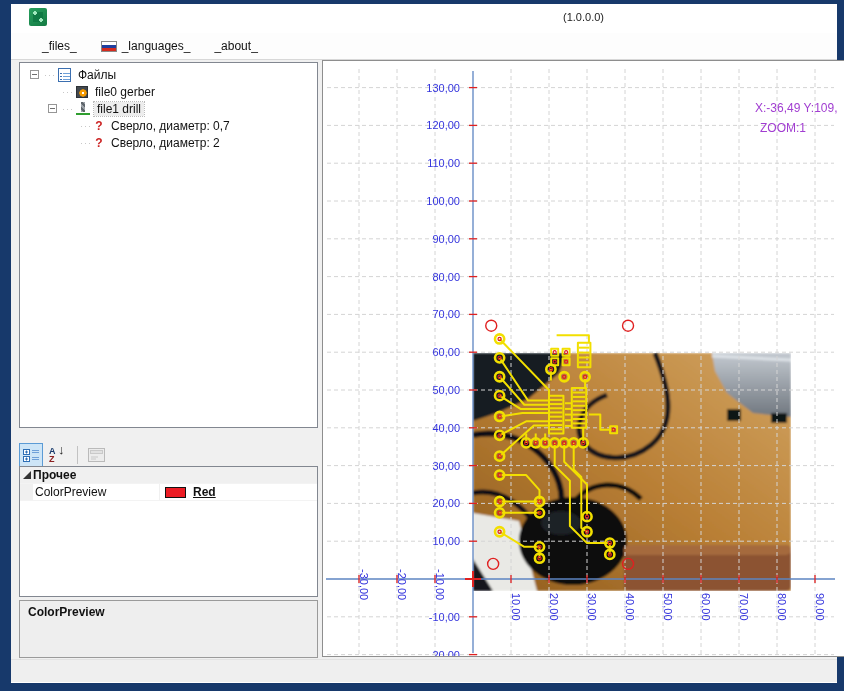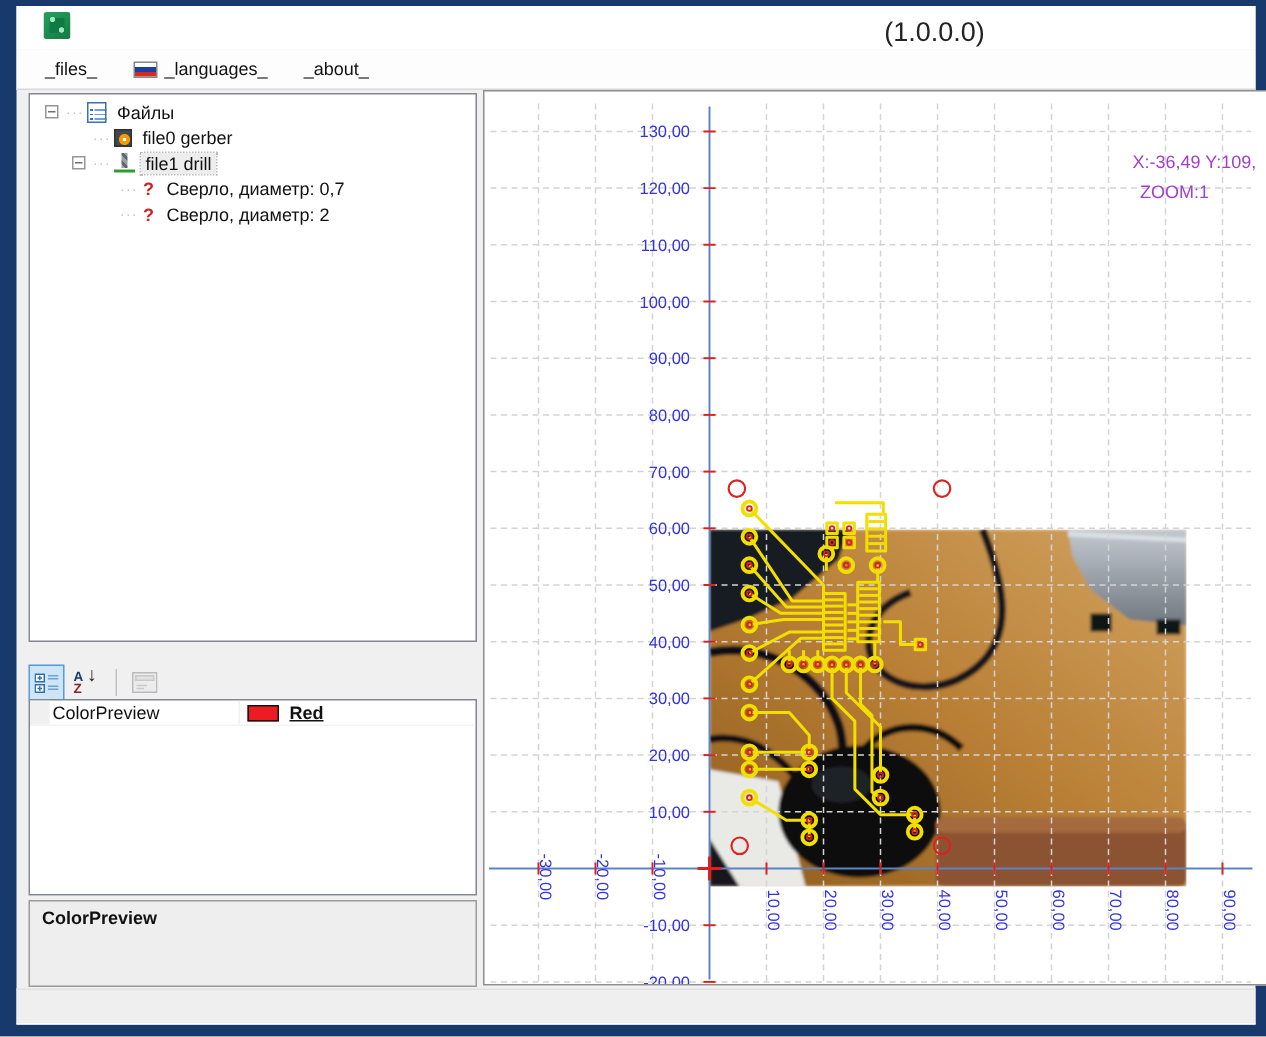--- a/index.html
+++ b/index.html
@@ -8,24 +8,24 @@
     font-family:"Liberation Sans",sans-serif;font-size:12px;color:#111;}
   .client{position:absolute;left:11px;top:4px;width:826px;height:679px;background:#f0f0f0;}
   
   .titlebar{position:absolute;left:0;top:0;width:826px;height:29px;background:#ffffff;}
   .app-icon{position:absolute;left:18px;top:4px;width:18px;height:18px;border-radius:2px;
     background:
       radial-gradient(circle 2px at 6px 5px,#9fe8bd 0 1.6px,transparent 2px),
       radial-gradient(circle 2px at 12px 12px,#9fe8bd 0 1.6px,transparent 2px),
       linear-gradient(#0f7a44,#0f7a44) 4px 4px/10px 10px no-repeat,
       linear-gradient(145deg,#27a05e,#147a43);}
-  .title-text{position:absolute;left:552px;top:7px;width:120px;text-align:center;font-size:18px;color:#222;}
+  .title-text{position:absolute;left:552px;top:7px;width:120px;text-align:left;font-size:11px;color:#222;}
   
   .menubar{position:absolute;left:0;top:29px;width:826px;height:27px;background:#fdfdfd;
-    border-bottom:1px solid #d8d8d8;display:flex;align-items:center;padding-left:10px;gap:6px;}
+    border-bottom:1px solid #d8d8d8;display:flex;align-items:center;padding-left:22px;gap:6px;}
   .menu-item{display:flex;align-items:center;gap:5px;padding:3px 9px;cursor:default;}
   .flag-icon{width:16px;height:11px;border:1px solid #888;
     background:linear-gradient(#ffffff 0 33%,#1f3f9e 33% 66%,#d52b1e 66% 100%);}
   
   .tree-panel{position:absolute;left:8px;top:58px;width:299px;height:366px;background:#fff;
     border:1px solid #828790;overflow:hidden;padding-top:3px;}
   .tree-row{display:flex;align-items:center;height:17px;white-space:nowrap;}
   .expander{width:9px;height:9px;border:1px solid #969696;background:
     linear-gradient(#6f6f6f,#6f6f6f) center/5px 1px no-repeat,#fff;margin-right:5px;flex:0 0 auto;}
   .expander.spacer{visibility:hidden;}
@@ -155,20 +155,28 @@
       <div class="tb-btn disabled">
         <svg width="17" height="14">
           <rect x="0.5" y="0.5" width="16" height="13" fill="#e8e8e8" stroke="#7a7a7a"></rect>
           <rect x="2.5" y="2.5" width="12" height="3" fill="#cfcfcf" stroke="#9a9a9a"></rect>
           <path d="M3 9 H10 M3 11 H8" stroke="#9a9a9a"></path>
         </svg>
       </div>
     </div>
 
     <div class="prop-grid" id="propgrid">
+        <div class="pg-row pg-cat">
+          <span class="tri">
+            <svg width="8" height="8">
+              <polygon points="8,0 8,8 0,8" fill="#333"></polygon>
+            </svg>
+          </span>
+          <span>Прочее</span>
+        </div>
         <div class="pg-row">
           <span class="pg-indent"></span>
           <span class="pg-name">ColorPreview</span>
           <span class="pg-value">
             <span class="swatch" style="background: rgb(236, 28, 36);"></span>
             <span>Red</span>
           </span>
         </div>
       </div>
 

